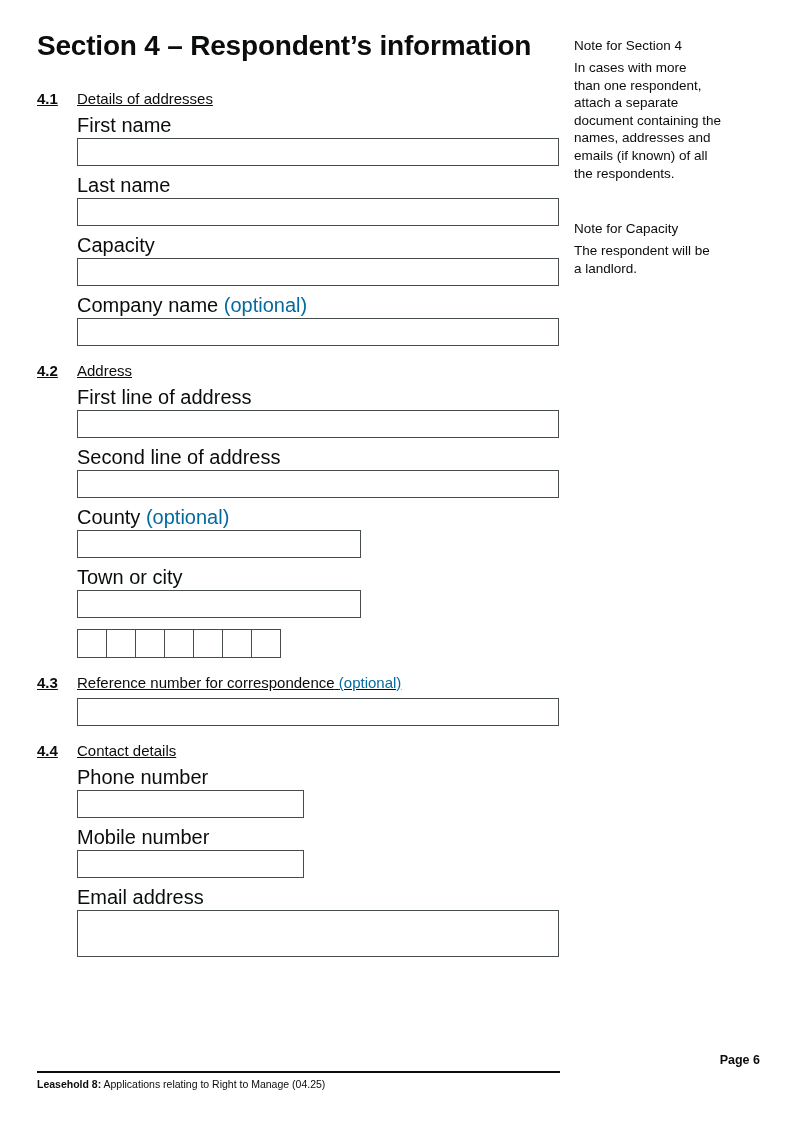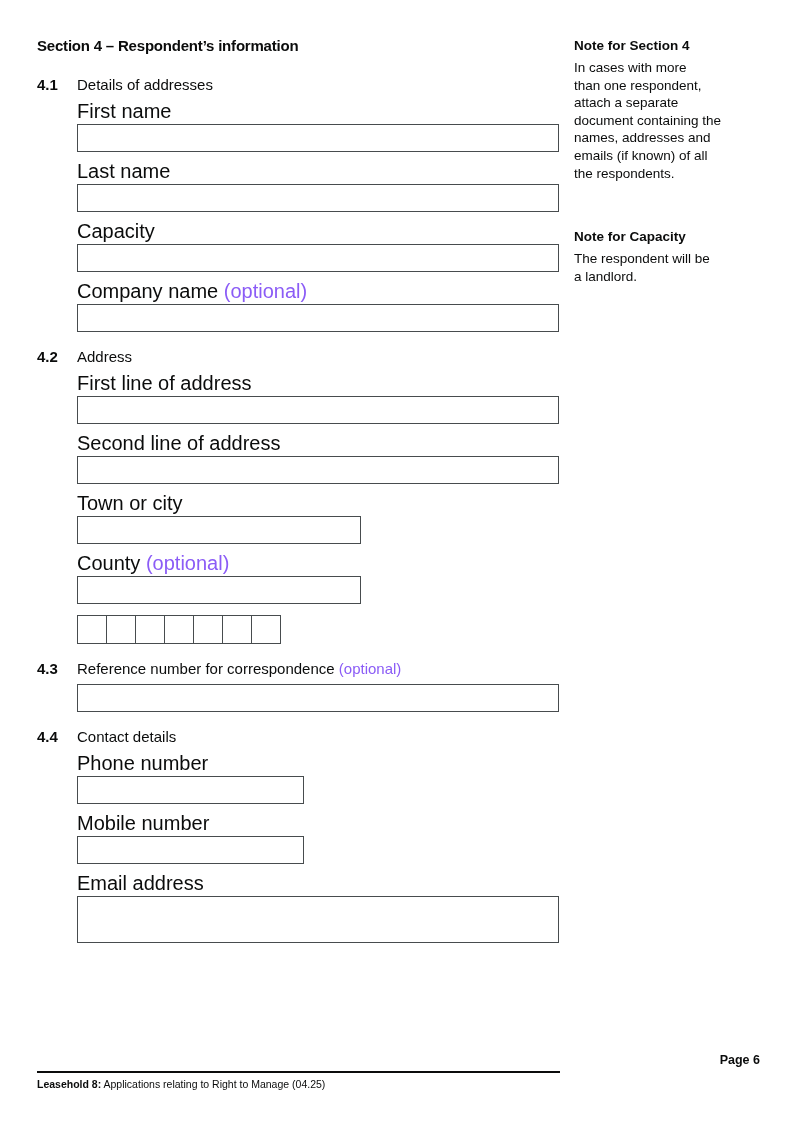--- a/index.html
+++ b/index.html
@@ -9,33 +9,33 @@
     position:relative;
     font-family:"Liberation Sans", sans-serif;
     color:#0b0c0c;
     overflow:hidden;
   }
 
   
   .main-col { position:absolute; left:37px; top:34px; width:523px; }
 
   h1.page-title {
-    font-size:15px; line-height:24px; font-weight:700;
-    letter-spacing:-0.2px; margin-bottom:18px;
+    font-size:28px; line-height:24px; font-weight:700;
+    letter-spacing:-0.2px; margin-bottom:32px;
   }
 
   .sec { margin-bottom:16px; }
-  .sec-head { display:flex; font-size:15px; line-height:18px; margin-bottom:9px; }
+  .sec-head { display:flex; font-size:15px; line-height:18px; margin-bottom:9px;text-decoration:underline; }
   .sec-num { font-weight:700; width:40px; flex:0 0 40px; }
   .sec-heading { font-weight:400; }
   .sec-body { margin-left:40px; }
 
   .field { margin-bottom:11px; }
   .field-label { font-size:20px; line-height:17px; margin-bottom:4px; }
-  .opt { color:#8b5cf6; }
+  .opt { color:#0369a1; }
   .opt:empty { display:none; }
 
   .box {
     display:block;
     border:1px solid #474c4e;
     background:#ffffff;
     height:28px;
     width:482px;
     font-family:"Liberation Sans", sans-serif;
     font-size:15px; color:#0b0c0c;
@@ -58,22 +58,22 @@
 
   
   .sec-head.with-optional { margin-bottom:6px;align-items:flex-end; }
 
   
   .note {
     position:absolute; left:574px; width:200px;
     font-size:13.5px;
   }
   .note-1 { top:37px; }
-  .note-2 { top:228px; }
-  .note-heading { font-weight:700; line-height:17px; margin-bottom:5px; }
+  .note-2 { top:220px; }
+  .note-heading { font-weight:400; line-height:17px; margin-bottom:5px; }
   .note-body { line-height:17.6px; white-space:pre-line; }
 
   
   .footer-rule {
     position:absolute; left:37px; top:1071px;
     width:523px; height:2px; background:#0b0c0c;
   }
   .page-number {
     position:absolute; right:40px; top:1053px;
     font-size:12.5px; font-weight:700;padding-left:22px;
@@ -124,26 +124,26 @@
     <div class="sec-body">
       <div class="field">
         <div class="field-label"><span>First line of address</span></div>
         <input type="text" class="box" aria-label="First line of address" style="">
       </div>
       <div class="field">
         <div class="field-label"><span>Second line of address</span></div>
         <input type="text" class="box" aria-label="Second line of address" style="">
       </div>
       <div class="field">
+        <div class="field-label"><span>County</span> <span class="opt">(optional)</span></div>
+        <input type="text" class="box w-mid" aria-label="County" style="">
+      </div>
+      <div class="field">
         <div class="field-label"><span>Town or city</span></div>
         <input type="text" class="box w-mid" aria-label="Town or city" style="">
-      </div>
-      <div class="field">
-        <div class="field-label"><span>County</span> <span class="opt">(optional)</span></div>
-        <input type="text" class="box w-mid" aria-label="County" style="">
       </div>
       <div class="field">
         <div class="postcode-row">
           <div class="pc-cell"></div>
           <div class="pc-cell"></div>
           <div class="pc-cell"></div>
           <div class="pc-cell"></div>
           <div class="pc-cell"></div>
           <div class="pc-cell"></div>
           <div class="pc-cell"></div>

